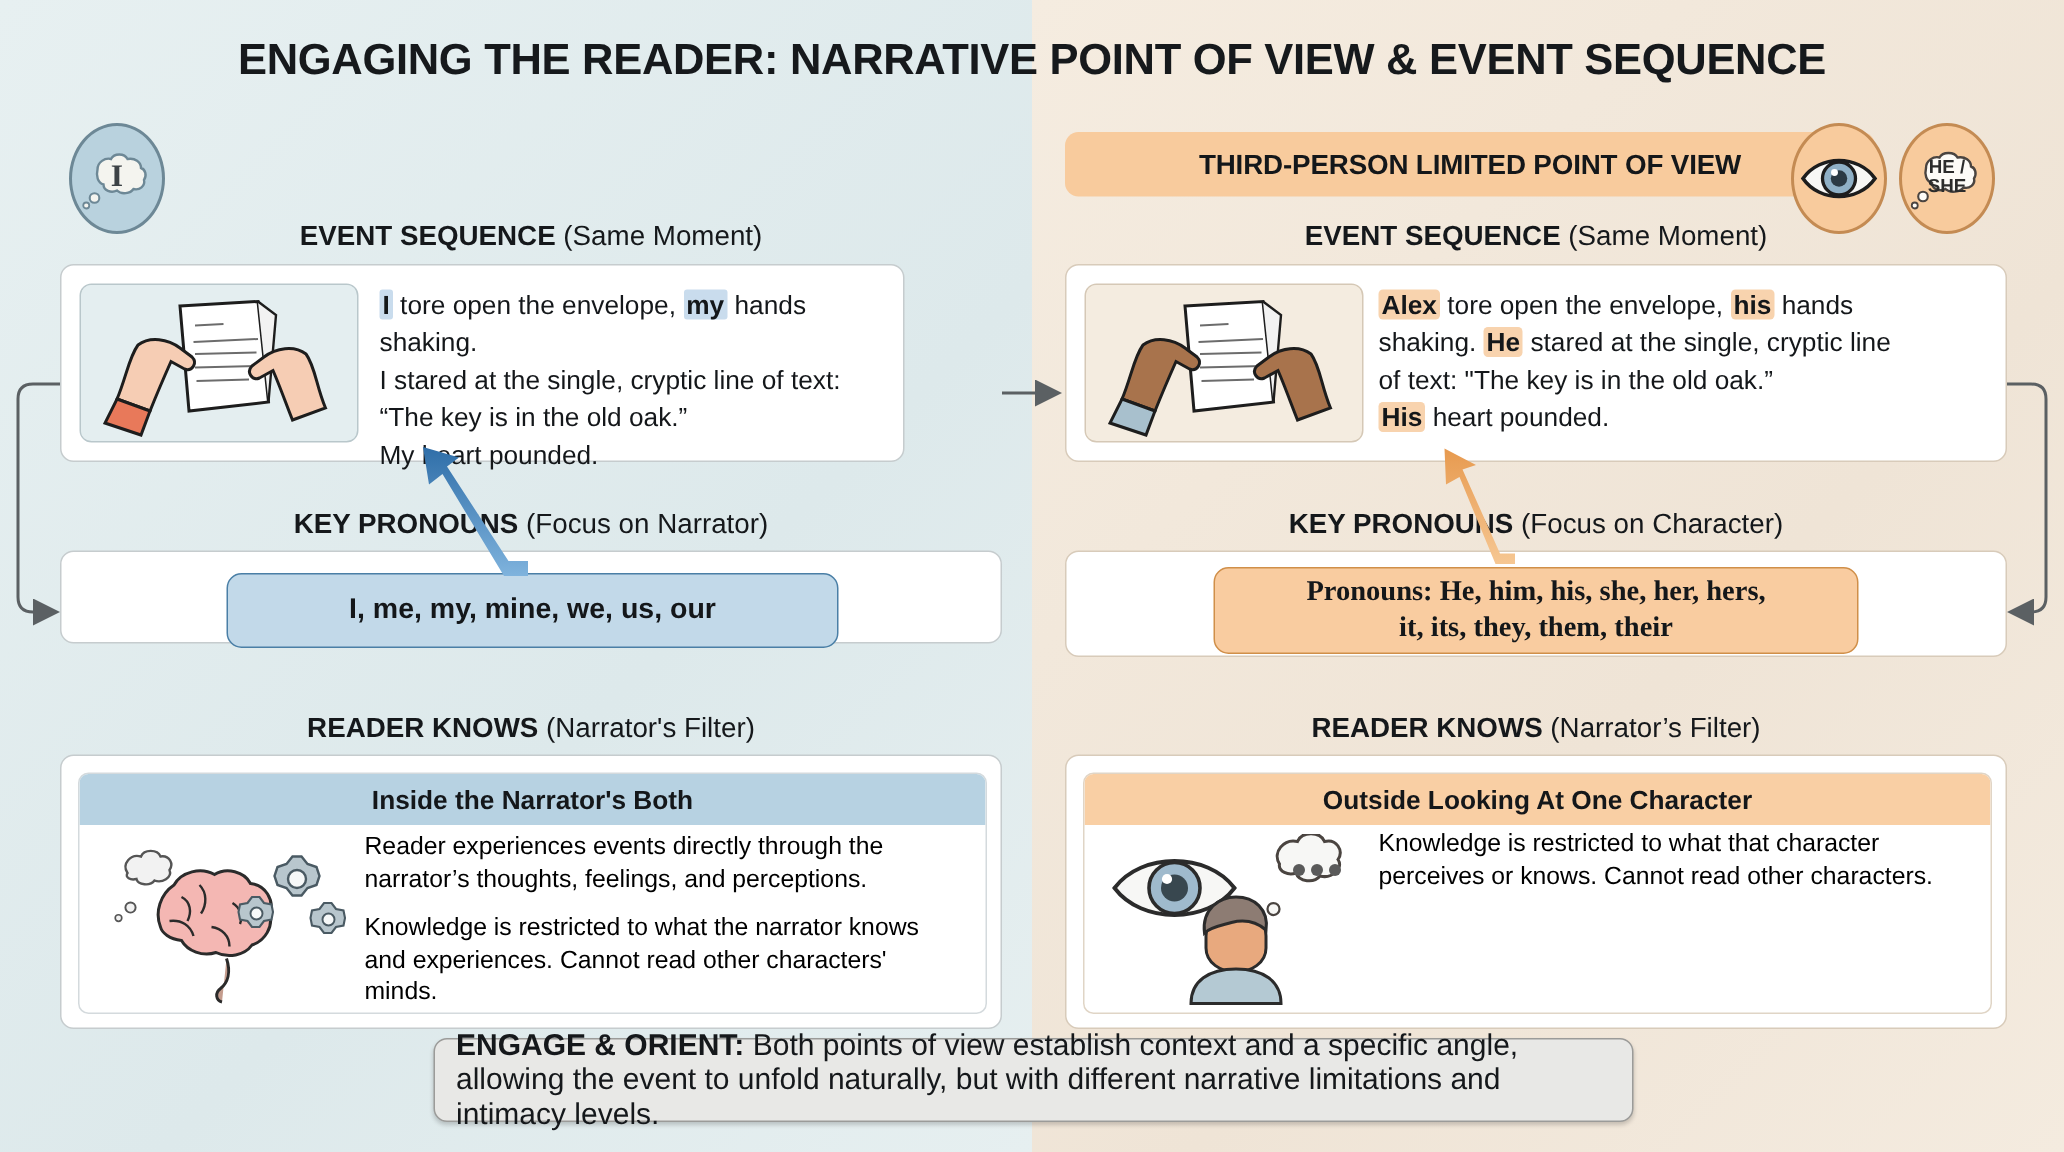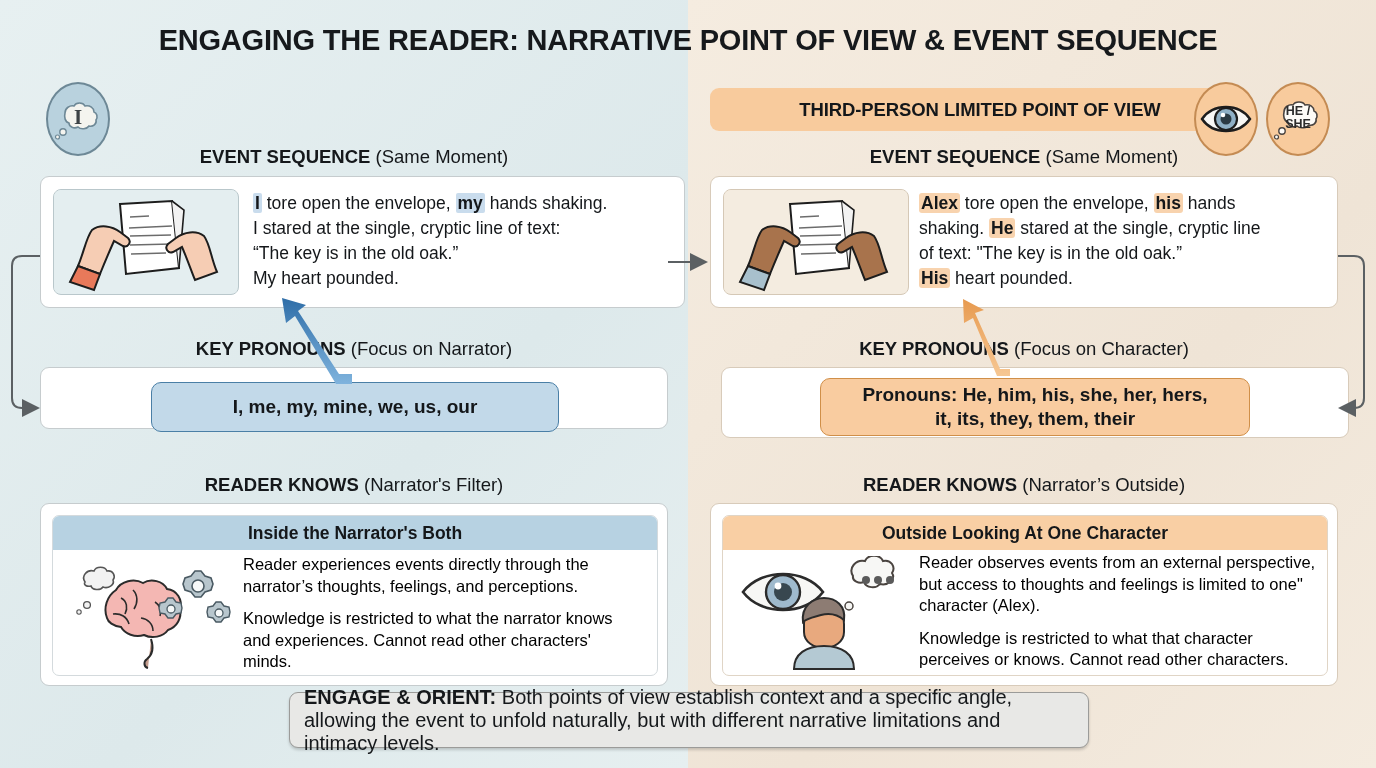--- a/index.html
+++ b/index.html
@@ -137,21 +137,21 @@
         <circle cx="7.5" cy="46" r="2" fill="#f4f4ef" stroke="#6d8896" stroke-width="1.2"></circle>
         <text x="28" y="33" text-anchor="middle" font-family="Liberation Serif, serif" font-size="21" font-weight="bold" fill="#3c4246">I</text>
       </svg>
     </div>
 
 
     <div class="caption" style="top:58px;">
       <b>EVENT SEQUENCE</b><span> (Same Moment)</span>
     </div>
 
-    <div class="card" style="left:0; top:88px; width:645px; height:132px;">
+    <div class="card" style="left:0; top:88px; width:563px; height:132px;">
       <div class="ev-img" style="background:#e4eef0;">
         <svg width="183" height="103" viewBox="0 0 183 103">
           <rect width="183" height="103" fill="#e4eef0"></rect>
 
           <path d="M66 14 L118 11 L125 78 L72 84 Z" fill="#ffffff" stroke="#1d1d1d" stroke-width="2"></path>
           <path d="M118 11 L130 20 L125 78" fill="#f2f2f2" stroke="#1d1d1d" stroke-width="1.6"></path>
           <g stroke="#6c6c6c" stroke-width="1.3">
             <line x1="76" y1="27" x2="95" y2="26"></line>
             <line x1="75" y1="38" x2="118" y2="36"></line>
             <line x1="76" y1="46" x2="117" y2="45"></line>
@@ -284,29 +284,29 @@
         <div>
           <span class="hl-orange">His</span><span> heart pounded.</span>
         </div>
       </div>
     </div>
 
     <div class="caption" style="top:250px;">
       <b>KEY PRONOUNS</b><span> (Focus on Character)</span>
     </div>
 
-    <div class="card card-warm" style="left:11px; top:279px; width:628px; height:71px;">
+    <div class="card card-warm" style="left:0; top:279px; width:628px; height:71px;font-family:Liberation Serif, serif;">
       <div class="pron-chip chip-orange" style="left:98px; top:10px; width:430px; height:58px; flex-direction:column;">
         <div>Pronouns: He, him, his, she, her, hers,</div>
         <div>it, its, they, them, their</div>
       </div>
     </div>
 
     <div class="caption" style="top:386px;">
-      <b>READER KNOWS</b><span> (Narrator’s Outside)</span>
+      <b>READER KNOWS</b><span> (Narrator’s Filter)</span>
     </div>
 
     <div class="card card-warm" style="left:0; top:415px; width:628px; height:183px;">
       <div class="inner-card" style="left:11px; top:11px; width:606px; height:161px; border-color:#e0d5c6;">
         <div class="inner-head head-orange">Outside Looking At One Character</div>
         <div class="rk-body">
           <div class="abs" style="left:14px; top:6px;">
             <svg width="175" height="115" viewBox="0 0 175 115">
               <path d="M6 36 C24 12 68 12 86 36 C68 60 24 60 6 36 Z" fill="#f7f7f5" stroke="#2b2b2b" stroke-width="2.6"></path>
               <circle cx="46" cy="36" r="17" fill="#9fbacd" stroke="#2b2b2b" stroke-width="2.4"></circle>
@@ -317,21 +317,20 @@
               <circle cx="104" cy="58" r="2.6" fill="#f7f7f5" stroke="#4a4440" stroke-width="1.3"></circle>
               <circle cx="129" cy="24" r="4" fill="#5a5a5a"></circle>
               <circle cx="141" cy="24" r="4" fill="#5a5a5a"></circle>
               <circle cx="153" cy="24" r="4" fill="#5a5a5a"></circle>
               <path d="M67 68 C67 54 78 47 87 47 C96 47 107 54 107 68 L107 76 C107 86 97 92 87 92 C77 92 67 86 67 76 Z" fill="#e8a97e" stroke="#2b2b2b" stroke-width="2"></path>
               <path d="M66 66 C64 50 76 42 87 42 C99 42 109 50 107 64 C100 58 92 57 84 59 C77 61 70 62 66 66 Z" fill="#8d7c73" stroke="#2b2b2b" stroke-width="2"></path>
               <path d="M57 113 C57 98 69 90 87 90 C105 90 117 98 117 113 Z" fill="#b4c9d3" stroke="#2b2b2b" stroke-width="2"></path>
             </svg>
           </div>
           <div class="rk-text" style="left:196px; right:8px; top:2px;">
-            <p>Reader observes events from an external perspective, but access to thoughts and feelings is limited to one" character (Alex).</p>
             <p>Knowledge is restricted to what that character perceives or knows. Cannot read other characters.</p>
           </div>
         </div>
       </div>
     </div>
   </div>
 
   <svg class="abs" style="left:0; top:0; pointer-events:none;" width="1376" height="768">
     <defs>
       <marker id="gray-arrow" markerWidth="9" markerHeight="9" refX="7" refY="4.5" orient="auto">

